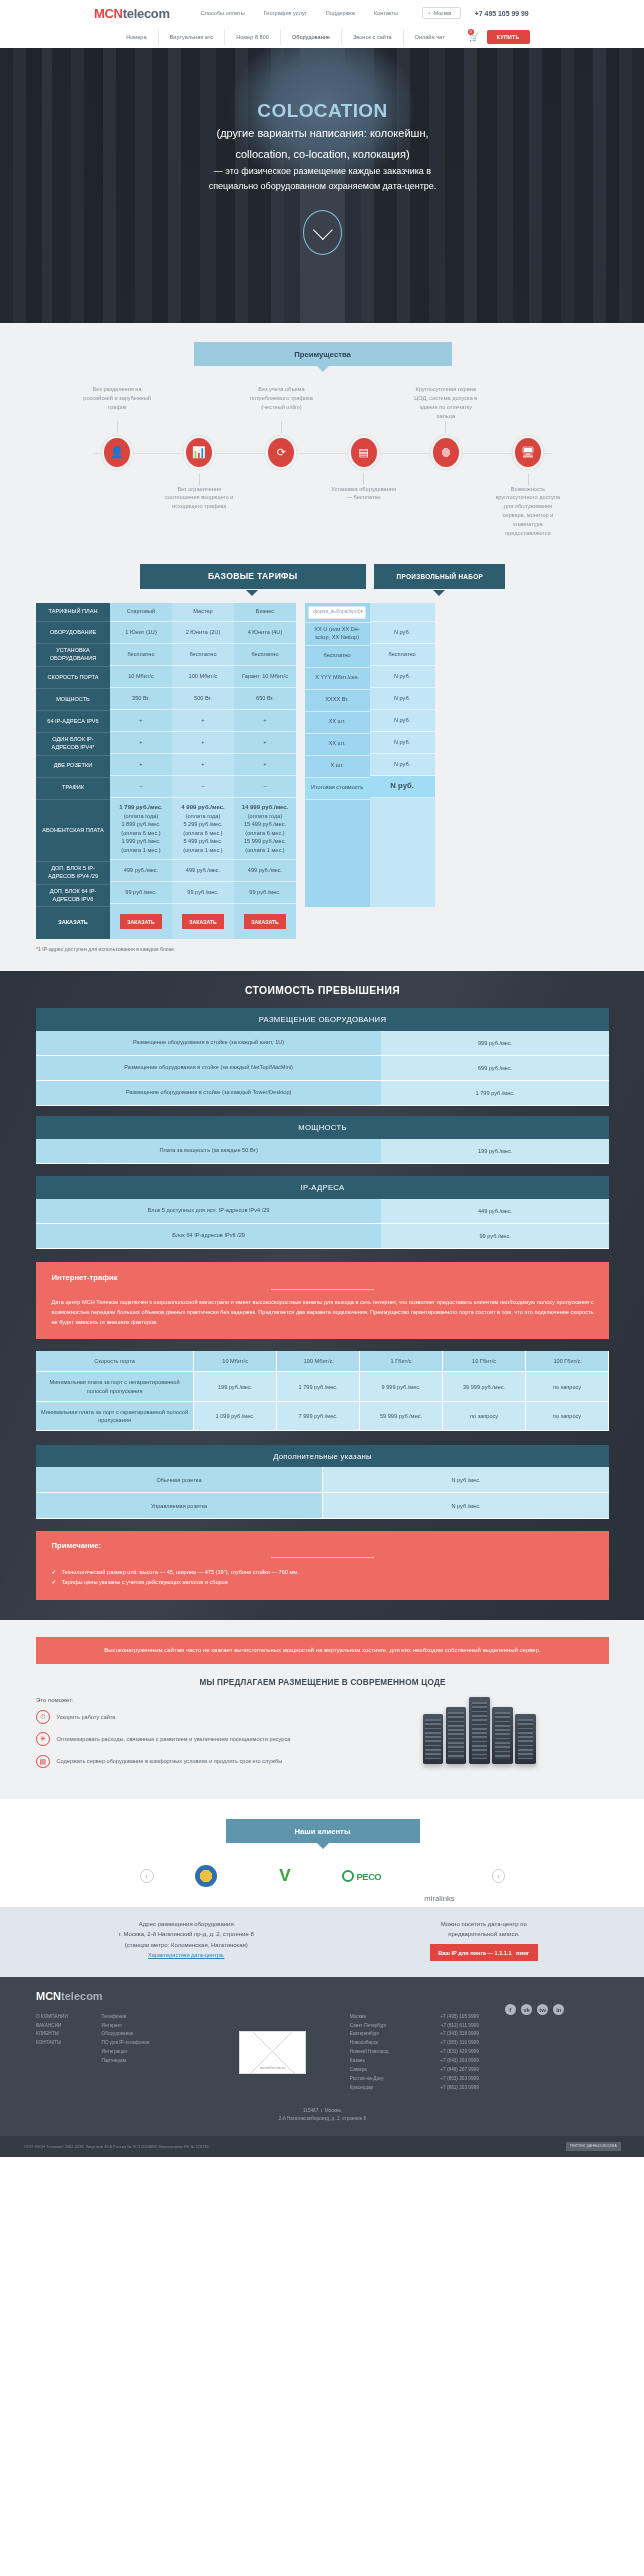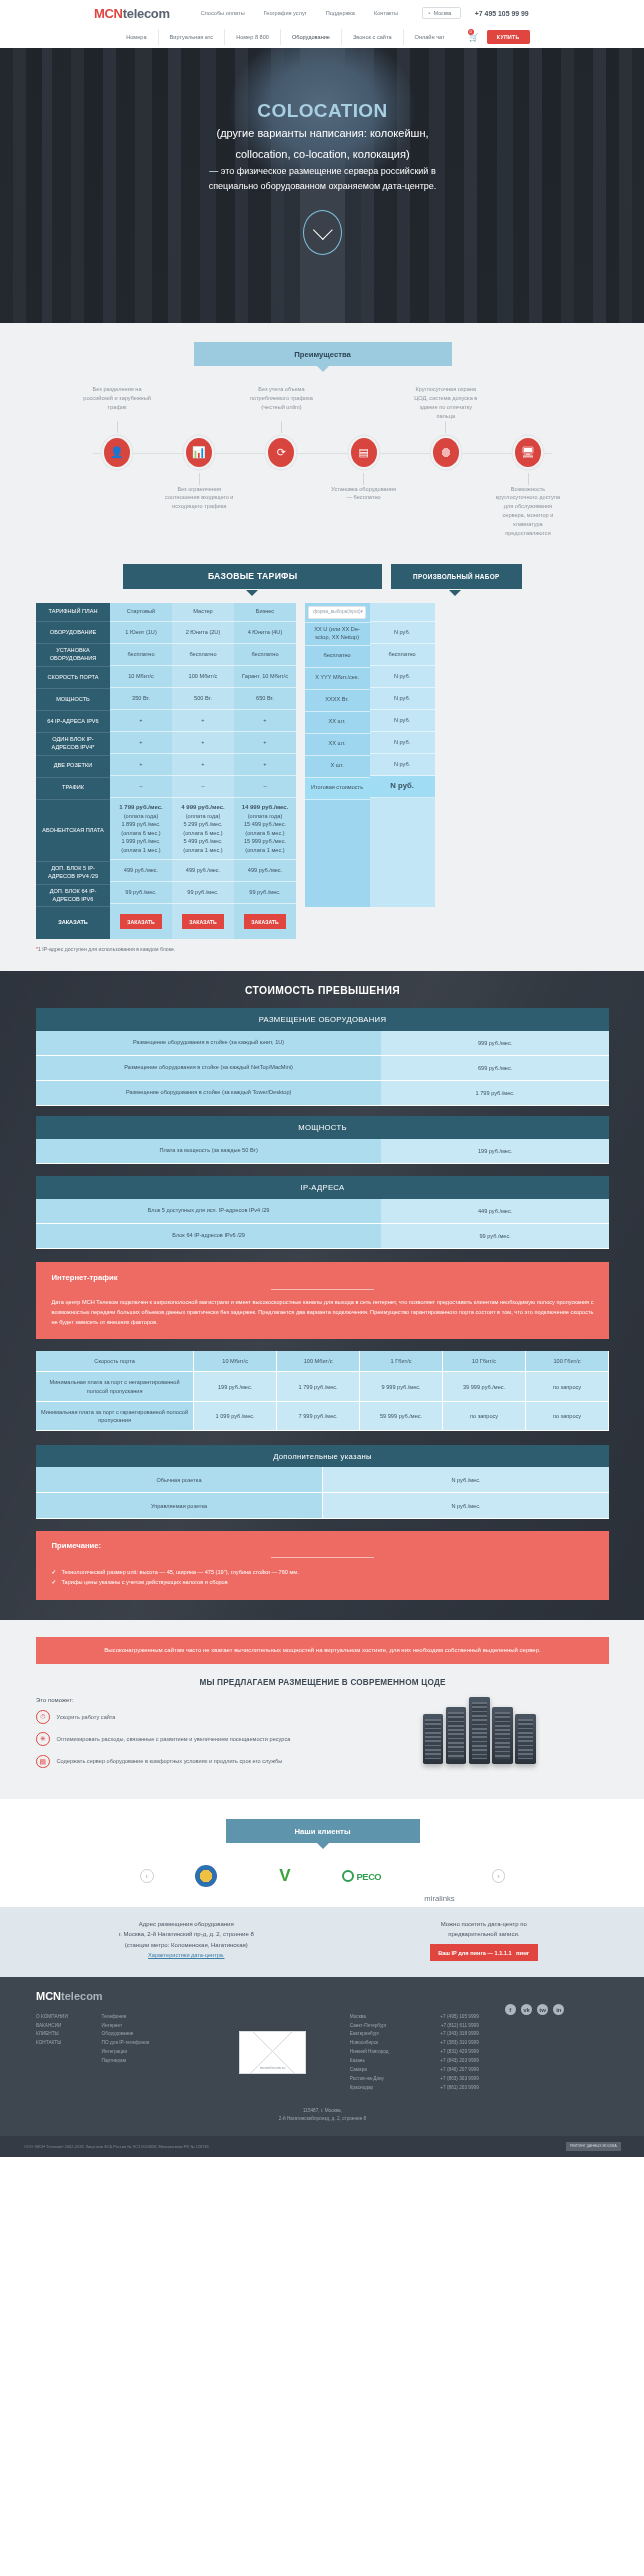--- a/index.html
+++ b/index.html
@@ -104,21 +104,21 @@
   }
   .ico.fp { background: radial-gradient(circle at 50% 50%, #f2b7b4 0 22%, #d8453f 23% 100%); }
 
   
   .tariffs { background:#f0f1f2; padding: 3.4px 0 19px; }
   .tab-row { display:flex; justify-content:center; gap:8.6px; padding: 0 36px; }
   .tab {
     background:#2f5d70; color:#fff; font-size:8.6px; font-weight:bold; text-align:center;
     padding: 7.7px 0; position:relative; letter-spacing:0.3px;
   }
-  .tab.base { width: 259px; }
+  .tab.base { width: 226px; }
   .tab.custom { width: 131px; font-size:6.4px; padding:9.4px 0;}
   .tab:after {
     content:""; position:absolute; left:50%; margin-left:-6.9px; bottom:-6.9px;
     border-left:6.9px solid transparent; border-right:6.9px solid transparent; border-top:6.9px solid #2f5d70;
   }
   .ttable { display:flex; padding: 0 36px; margin-top: 13.7px; gap:0; }
   .col { display:flex; flex-direction:column; }
   .col.labels { width:74px; background:#2f5d70; }
   .col.plan { width:62px; }
   .col.p1 { background:#addcef; }
@@ -296,21 +296,21 @@
       <span class="glyph">🛒</span>
     </div>
     <button class="buy-btn">КУПИТЬ</button>
   </div>
 
   <section class="hero">
     <div class="hero-inner">
       <h1>COLOCATION</h1>
       <p>(другие варианты написания: колокейшн,</p>
       <p>collocation, co-location, колокация)</p>
-      <p class="small">— это физическое размещение сервера российский в</p>
+      <p class="small">— это физическое размещение каждые заказчика в</p>
       <p class="small">специально оборудованном охраняемом дата-центре.</p>
       <div class="scroll-circle">
         <span class="chev"></span>
       </div>
     </div>
   </section>
 
   <section class="adv">
     <div class="pill">Преимущества</div>
 

